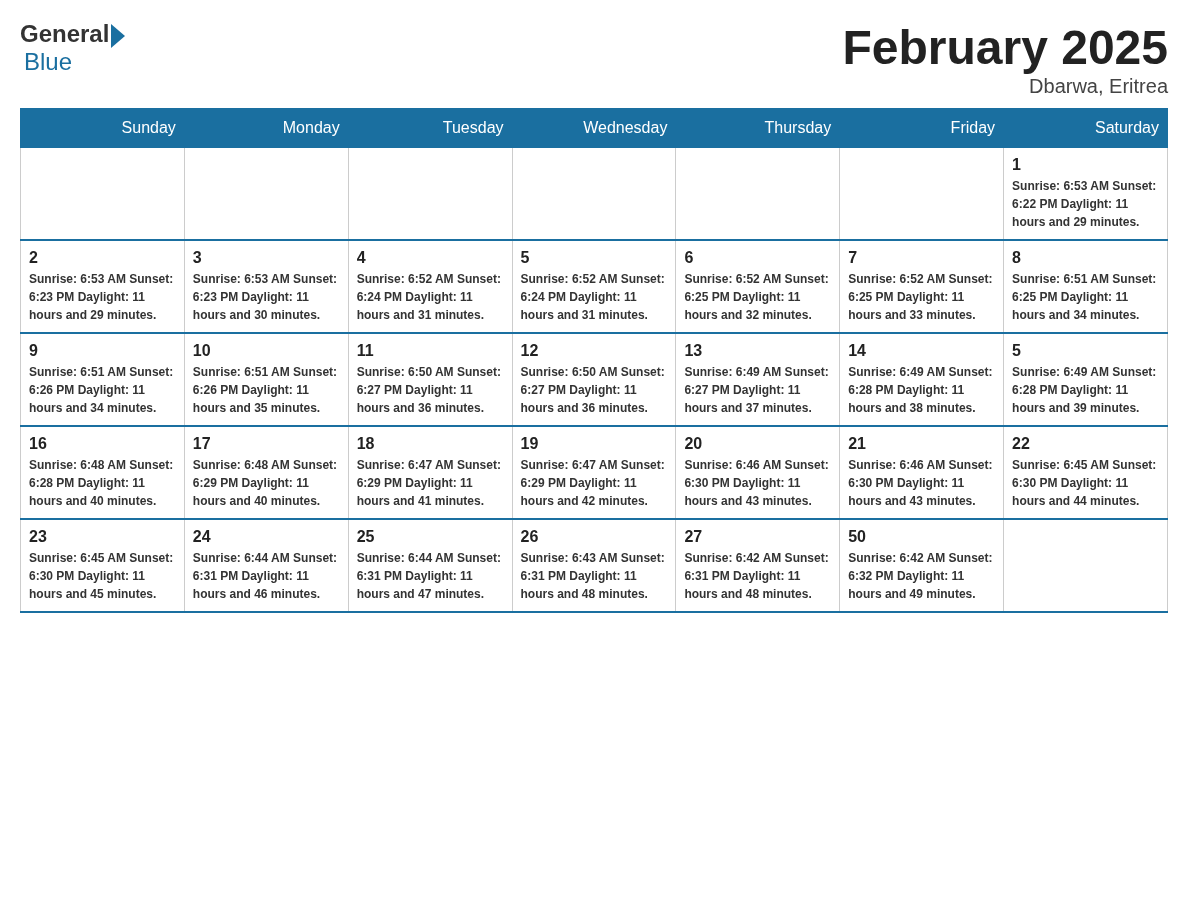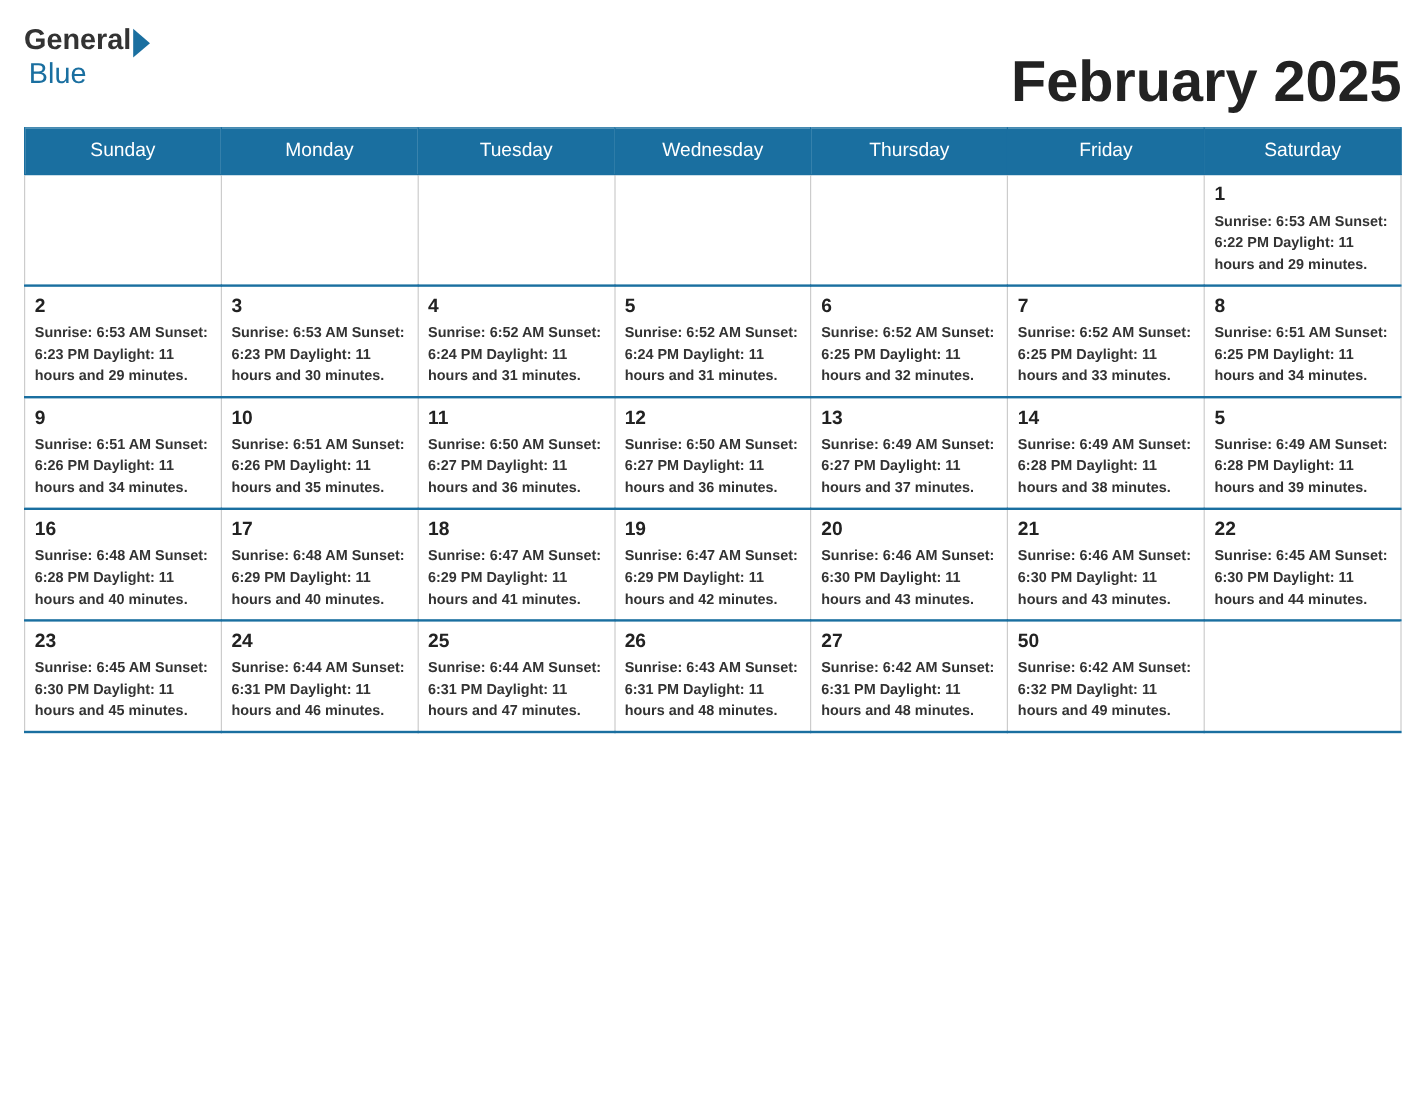--- a/index.html
+++ b/index.html
@@ -11,41 +11,40 @@
       min-height: 918px;
     }
     .header {
       display: flex;
       justify-content: space-between;
       align-items: flex-start;
       margin-bottom: 10px;
     }
     .title-section {
       text-align: right;
-      margin-top: 21px;
     }
     .month-title {
       font-size: 48px;
       font-weight: bold;
       color: #222;
     }
     .location {
       font-size: 20px;
       color: #444;
     }
     .calendar {
       width: 100%;
       border-collapse: collapse;
       margin-top: 5px;
     }
     .calendar thead th {
       background-color: #1a6fa0;
       color: #fff;
       padding: 10px 8px;
-      text-align: center;
+      text-align: right;
       font-size: 16px;
       font-weight: normal;
       border: 1px solid #1a6fa0;
     }
     .calendar tbody td {
       vertical-align: top;
       padding: 8px 8px 8px 8px;
       border: 1px solid #ccc;
       width: 14.28%;
       min-height: 90px;
@@ -109,20 +108,21 @@
     <div class="logo-line1">
       <span class="logo-text-general">General</span>
       <span class="logo-chevron"></span>
     </div>
     <div>
       <span class="logo-text-blue">Blue</span>
     </div>
   </div>
   <div class="title-section">
     <div class="month-title">February 2025</div>
+    <div class="location">Dbarwa, Eritrea</div>
   </div>
 </div>
 
 <table class="calendar">
   <thead>
     <tr>
 
     <th>Sunday</th>
         <th>Monday</th>
         <th>Tuesday</th>

